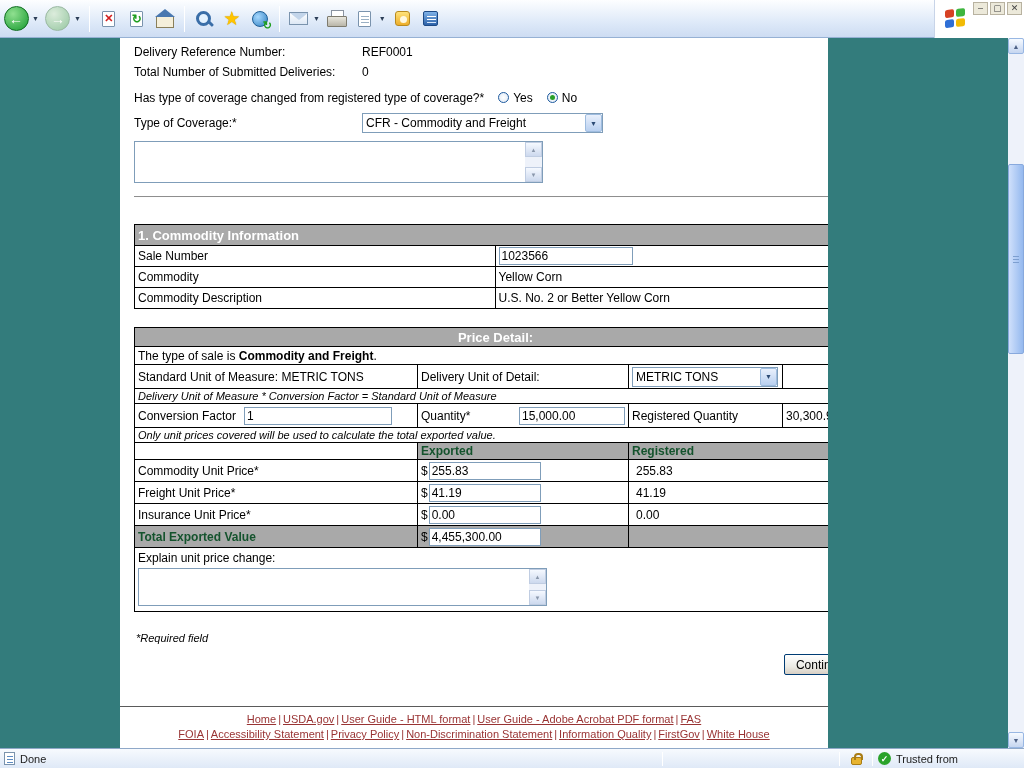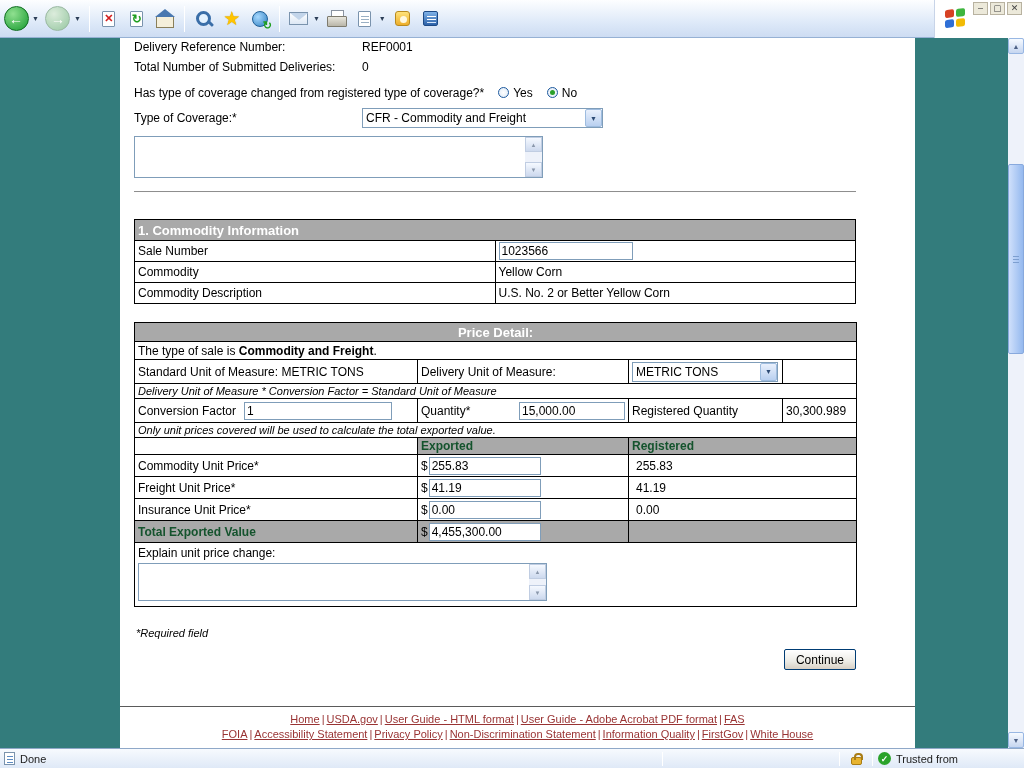--- a/index.html
+++ b/index.html
@@ -65,22 +65,22 @@
   .winflag span { border-radius:2px; }
   .wf-r { background:#d64123; } .wf-g { background:#3eb53e; }
   .wf-b { background:#2f6fd6; } .wf-y { background:#f2bb05; }
   .win-ctrls { position:absolute; top:2px; right:2px; display:flex; gap:2px; }
   .wc { width:15px; height:13px; background:#ece9da; border:1px solid #b8b2a0; font-size:9px;
         line-height:11px; text-align:center; color:#444; cursor:pointer; }
 
   
   .viewport { flex:1; display:flex; min-height:0; }
   .page-bg { flex:1; background:#337c7c; position:relative; overflow:hidden; }
-  .content { position:absolute; left:120px; top:0; bottom:0; width:795px; background:#fff;
-             overflow:hidden; display:flex; flex-direction:column; 
+  .content { position:absolute; left:120px; top:0; bottom:0; width:708px; background:#fff;
+             overflow:hidden; display:flex; flex-direction:column; padding-top:5px;
              font-size:12px; color:#000;justify-content:flex-end; }
 
   
   .info-row { display:flex; align-items:center; margin:0 0 3px 14px; min-height:17px; }
   .lbl { width:228px; flex:none; }
   .select { border:1px solid #7f9db9; background:#fff; height:20px; display:flex; align-items:center;
             justify-content:space-between; padding-left:3px; cursor:pointer; }
   .select-arrow { width:17px; height:18px; flex:none; margin-left:4px;
             background:linear-gradient(#e9f0fc,#b9d0f0); border:1px solid #9ebcdf; border-radius:2px;
             color:#2c4a74; font-size:7px; display:flex; align-items:center; justify-content:center; }
@@ -313,21 +313,21 @@
               <tr class="section-header center">
             <td colspan="4">Price Detail:</td>
           </tr>
           <tr>
             <td colspan="4" style="height:18px">
               <span>The type of sale is </span><b>Commodity and Freight</b><span>.</span>
             </td>
           </tr>
           <tr>
             <td style="height:24px">Standard Unit of Measure: METRIC TONS</td>
-            <td>Delivery Unit of Measure:</td>
+            <td>Delivery Unit of Detail:</td>
             <td>
               <div class="select" style="width:146px">
                 <span>METRIC TONS</span>
                 <span class="select-arrow">▼</span>
               </div>
             </td>
             <td></td>
           </tr>
           <tr class="note">
             <td colspan="4">Delivery Unit of Measure * Conversion Factor = Standard Unit of Measure</td>

